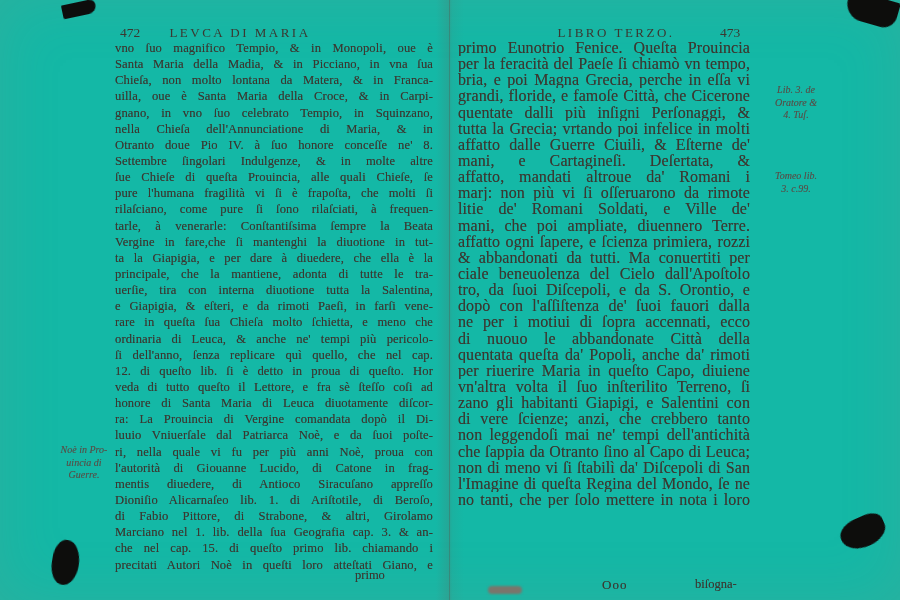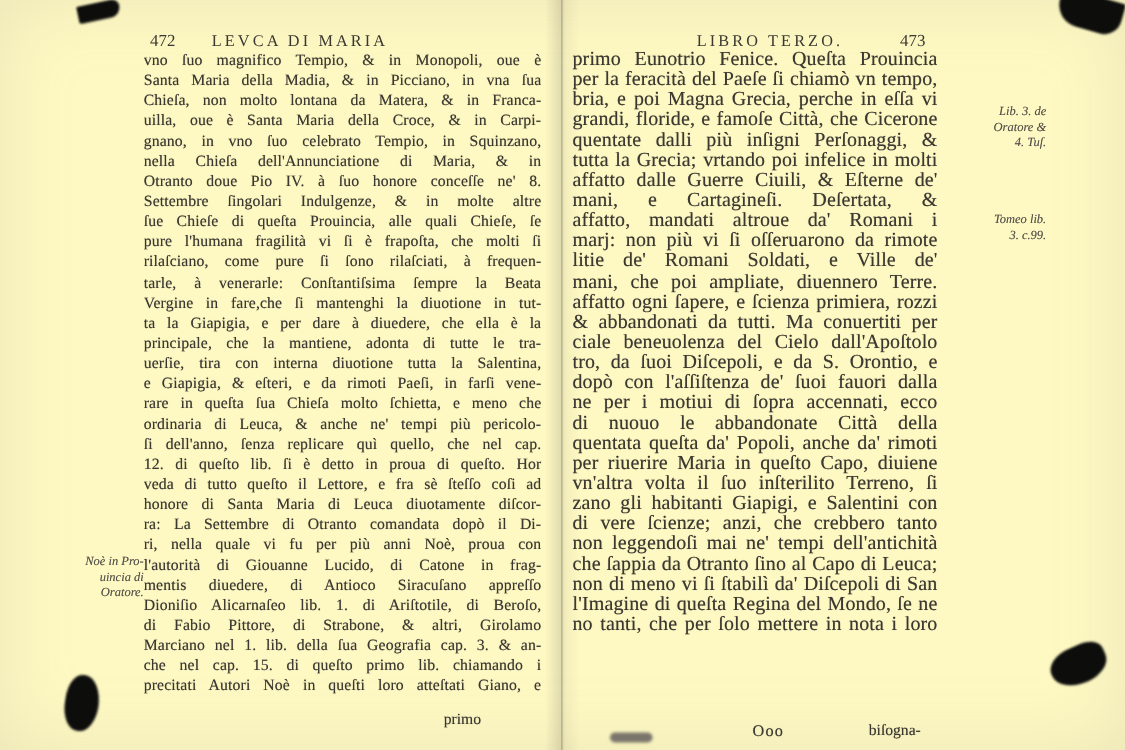--- a/index.html
+++ b/index.html
@@ -1,18 +1,18 @@
 <!DOCTYPE html>
 <html><head>
 <meta charset="utf-8">
 <style>
   html,body{margin:0;padding:0;background:#ffffff;}
   .stage{
     position:relative;width:900px;height:600px;overflow:hidden;
-    background:#fef9c3;
+    background:#14b8a6;
     box-shadow:inset 0 0 60px rgba(150,145,130,0.18);
     font-family:"Liberation Serif", serif;
     color:#3b3831;
   }
   
   .fold{position:absolute;left:436px;top:0;width:28px;height:600px;
     background:linear-gradient(90deg,rgba(0,0,0,0) 0%,rgba(100,95,85,0.20) 48%,rgba(100,95,85,0.08) 58%,rgba(0,0,0,0) 100%);}
   .fold-line{position:absolute;left:449px;top:0;width:1px;height:600px;background:rgba(90,85,75,0.35);}
 
   
@@ -30,21 +30,21 @@
   .text-line{
     line-height:16.15px;height:16.15px;
     text-align:justify;text-align-last:justify;
     letter-spacing:0.1px;
     text-shadow:0 0 0.6px rgba(59,56,49,0.55);
     white-space:normal;overflow:hidden;
   }
 
   
   .marginnote{position:absolute;font-style:italic;font-size:10px;color:#55514a;}
-  .note-line{line-height:12.5px;text-align:right;text-shadow:0 0 0.5px rgba(85,81,74,0.5);}
+  .note-line{line-height:12.5px;text-align:center;text-shadow:0 0 0.5px rgba(85,81,74,0.5);}
   .noteleft{left:53px;top:444px;width:62px;}
   .noteright1{left:755px;top:84px;width:82px;}
   .noteright2{left:755px;top:170px;width:82px;}
 
   
   .catchword{position:absolute;font-size:12.5px;text-shadow:0 0 0.6px rgba(59,56,49,0.5);}
   .cw-left{left:355px;top:568px;}
   .cw-right{left:695px;top:577px;}
   .signature{position:absolute;left:602px;top:577px;font-size:13px;letter-spacing:1px;text-shadow:0 0 0.6px rgba(59,56,49,0.5);}
 
@@ -84,34 +84,35 @@
         <div class="text-line">ta la Giapigia, e per dare à diuedere, che ella è la</div>
         <div class="text-line">principale, che la mantiene, adonta di tutte le tra-</div>
         <div class="text-line">uerſie, tira con interna diuotione tutta la Salentina,</div>
         <div class="text-line">e Giapigia, &amp; eſteri, e da rimoti Paeſi, in farſi vene-</div>
         <div class="text-line">rare in queſta ſua Chieſa molto ſchietta, e meno che</div>
         <div class="text-line">ordinaria di Leuca, &amp; anche ne' tempi più pericolo-</div>
         <div class="text-line">ſi dell'anno, ſenza replicare quì quello, che nel cap.</div>
         <div class="text-line">12. di queſto lib. ſi è detto in proua di queſto. Hor</div>
         <div class="text-line">veda di tutto queſto il Lettore, e fra sè ſteſſo coſi ad</div>
         <div class="text-line">honore di Santa Maria di Leuca diuotamente diſcor-</div>
-        <div class="text-line">ra: La Settembre di Otranto comandata dopò il Di-</div>
+        <div class="text-line">ra: La Prouincia di Vergine comandata dopò il Di-</div>
+        <div class="text-line">luuio Vniuerſale dal Patriarca Noè, e da ſuoi poſte-</div>
         <div class="text-line">ri, nella quale vi fu per più anni Noè, proua con</div>
         <div class="text-line">l'autorità di Giouanne Lucido, di Catone in frag-</div>
         <div class="text-line">mentis diuedere, di Antioco Siracuſano appreſſo</div>
         <div class="text-line">Dioniſio Alicarnaſeo lib. 1. di Ariſtotile, di Beroſo,</div>
         <div class="text-line">di Fabio Pittore, di Strabone, &amp; altri, Girolamo</div>
         <div class="text-line">Marciano nel 1. lib. della ſua Geografia cap. 3. &amp; an-</div>
         <div class="text-line">che nel cap. 15. di queſto primo lib. chiamando i</div>
         <div class="text-line">precitati Autori Noè in queſti loro atteſtati Giano, e</div>
       </div>
     <div class="marginnote noteleft">
         <div class="note-line">Noè in Pro-</div>
         <div class="note-line">uincia di</div>
-        <div class="note-line">Oratore.</div>
+        <div class="note-line">Guerre.</div>
       </div>
     <div class="catchword cw-left">primo</div>
   </div>
 
   <div>
     <div class="runtitle right">LIBRO TERZO.</div>
     <div class="pagenum right">473</div>
     <div class="textblock right">
         <div class="text-line">primo Eunotrio Fenice. Queſta Prouincia dico, che</div>
         <div class="text-line">per la feracità del Paeſe ſi chiamò vn tempo, Cala-</div>

